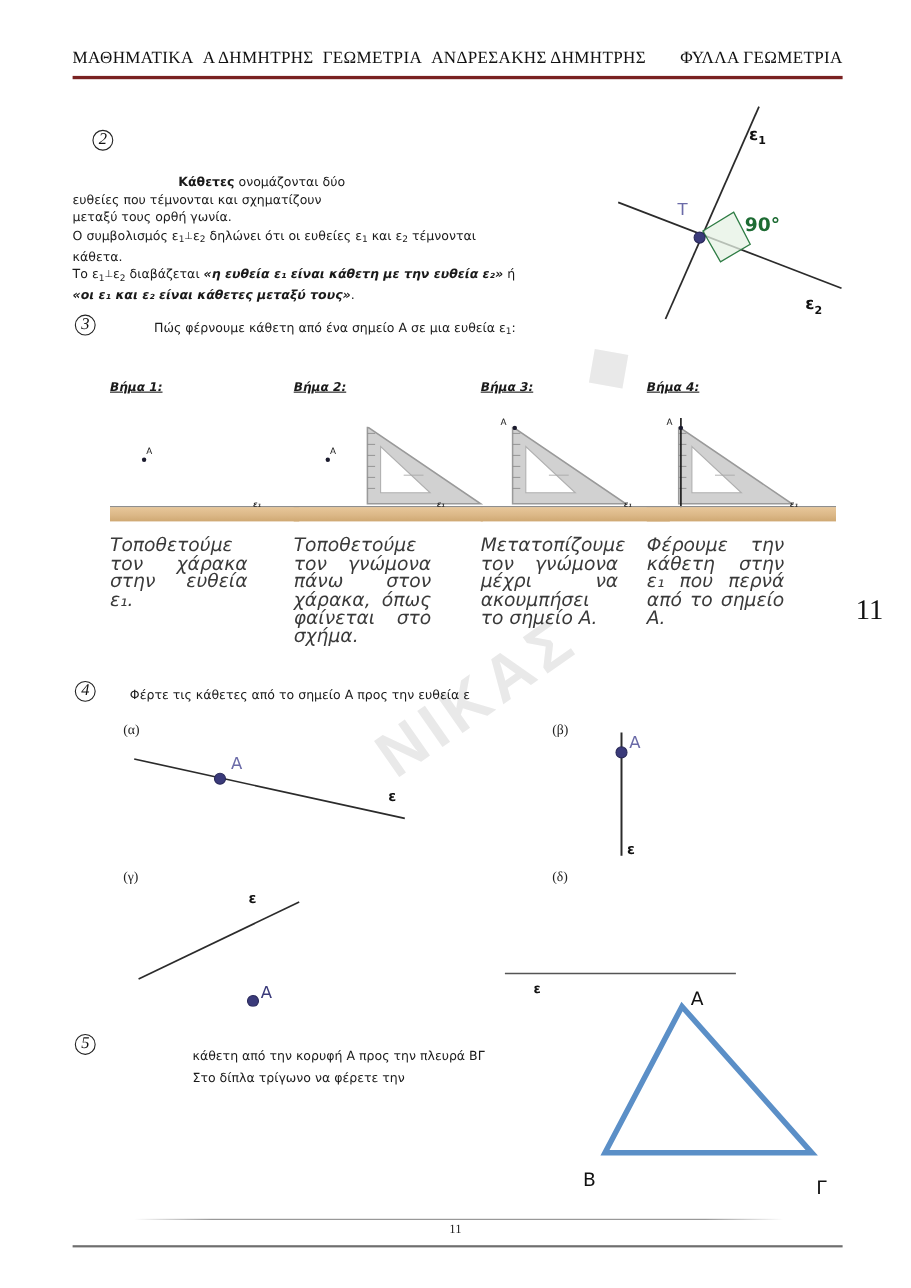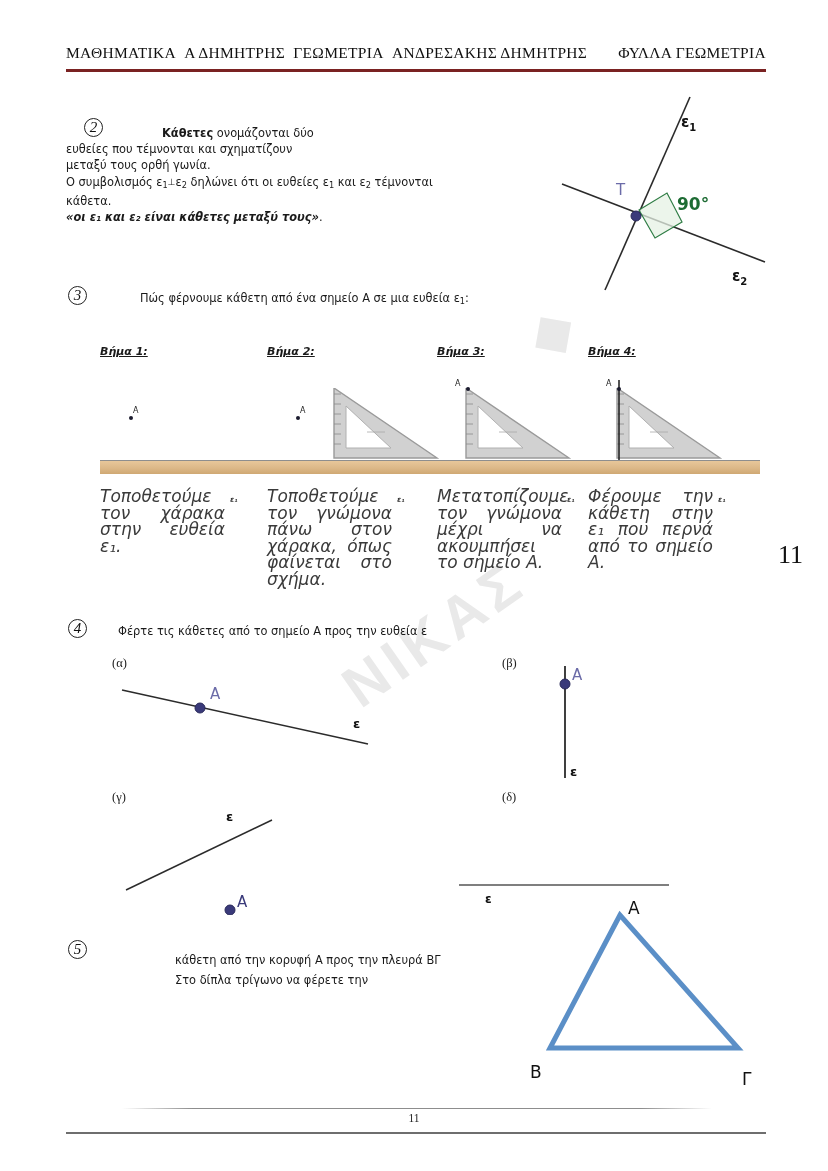--- a/index.html
+++ b/index.html
@@ -53,21 +53,21 @@
     width:19px;height:19px;line-height:17px;
     border:1.3px solid #222;border-radius:50%;
     text-align:center;
     font-style:italic;
     color:#111;
     box-sizing:border-box;
   }
 
   
   #sec2-body{position:absolute;left:66px;top:125px;width:450px;}
-  #sec2-l1{margin-left:96px;}
+  #sec2-l1{margin-left:96px;margin-top:32px;}
   #sec2-circ{left:84px;top:118px;}
 
   
   #diagram-perp{position:absolute;left:560px;top:92px;}
 
   
   #sec3-circ{left:68px;top:286px;}
   #sec3-title{position:absolute;left:140px;top:290px;}
 
   
@@ -94,21 +94,21 @@
 
   
   .ruler{
     position:absolute;left:0;bottom:0;width:172px;height:13px;
     background:linear-gradient(#e8c79a,#dcb888 55%,#cfa873);
     border-top:1.6px solid #8e8e8e;
   }
   .eps-lbl{
     position:absolute;
     font-family:"DejaVu Sans", sans-serif;
-    font-size:7.5px;font-weight:bold;font-style:italic;color:#333;margin-top:41px;
+    font-size:7.5px;font-weight:bold;font-style:italic;color:#333;
   }
   .dotA{
     position:absolute;width:4px;height:4px;border-radius:50%;
     background:#1b1b2e;
   }
   .lblA{
     position:absolute;font-family:"DejaVu Sans", sans-serif;
     font-size:8px;color:#222;
   }
 
@@ -197,20 +197,23 @@
   <div class="body-txt" id="sec2-body">
     <div id="sec2-l1">
       <b class="bold">Κάθετες</b><span> ονομάζονται δύο</span>
     </div>
     <div>ευθείες που τέμνονται και σχηματίζουν</div>
     <div>μεταξύ τους ορθή γωνία.</div>
     <div>
       <span>Ο συμβολισμός ε</span><span class="sub">1</span><span class="perp">⊥</span><span>ε</span><span class="sub">2</span><span> δηλώνει ότι οι ευθείες  ε</span><span class="sub">1</span><span>  και ε</span><span class="sub">2</span><span> τέμνονται</span>
     </div>
     <div>κάθετα.</div>
+    <div>
+      <span>Το ε</span><span class="sub">1</span><span class="perp">⊥</span><span>ε</span><span class="sub">2</span><span>  διαβάζεται </span><span class="bi">«η ευθεία ε₁  είναι κάθετη με την ευθεία ε₂»</span><span> ή</span>
+    </div>
     <div>
       <span class="bi">«οι ε₁ και  ε₂ είναι κάθετες μεταξύ τους»</span><span>.</span>
     </div>
   </div>
 
   <div id="diagram-perp">
     <svg width="215" height="205" viewBox="0 0 215 205">
 
       <line x1="2" y1="92" x2="205" y2="170" stroke="#2b2b2b" stroke-width="1.6"></line>
 

